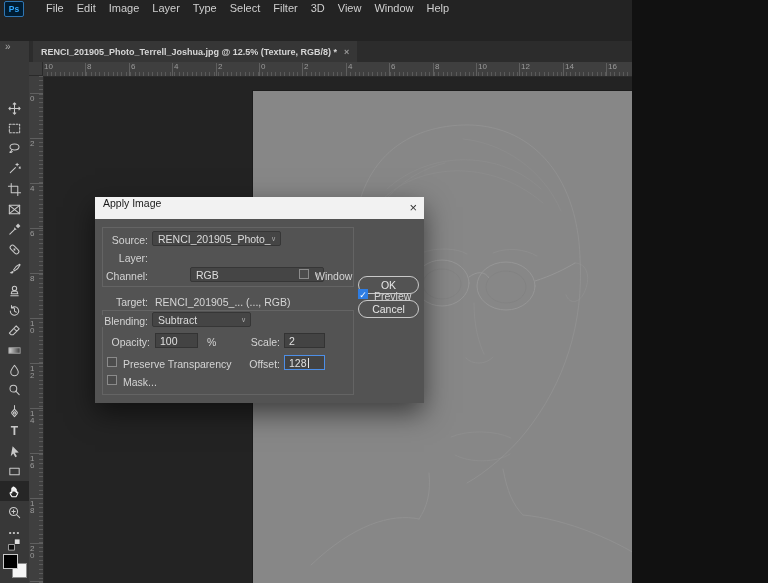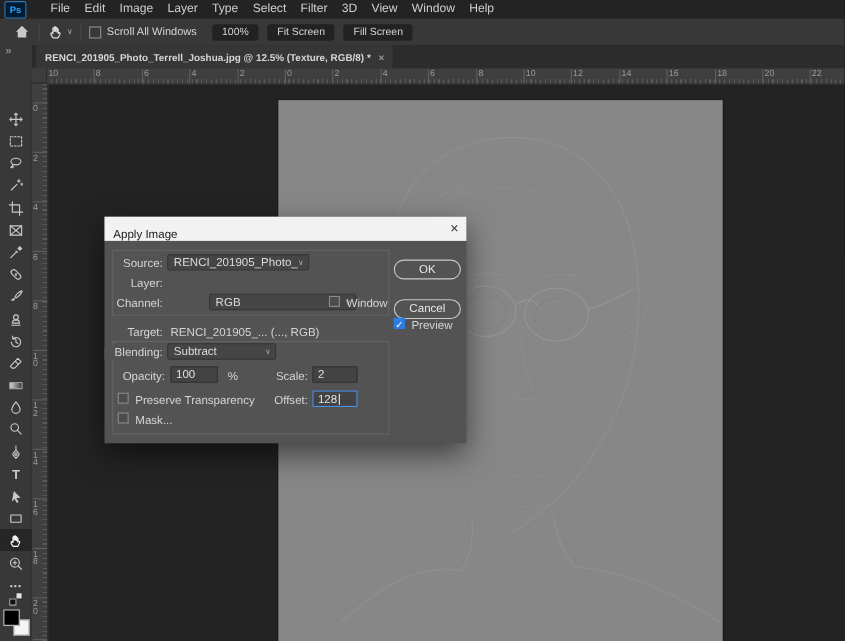--- a/index.html
+++ b/index.html
@@ -1,16 +1,16 @@
 <!DOCTYPE html>
 <html><head>
 <meta charset="utf-8">
 <style>
   html,body{margin:0;padding:0;background:#111;}
-  #root{position:relative;width:768px;height:583px;overflow:hidden;
+  #root{position:relative;width:632px;height:583px;overflow:hidden;
         font-family:"Liberation Sans","DejaVu Sans",sans-serif;
         background:#232323;-webkit-font-smoothing:antialiased;}
   .abs{position:absolute;}
 
   
   #menubar{left:0;top:0;width:768px;height:17px;background:#232323;display:flex;align-items:center;}
   #pslogo{width:18px;height:14px;margin-left:4px;border-radius:2px;background:#001d33;
           border:1px solid #2f76b3;color:#31a8ff;font-size:8.5px;font-weight:bold;
           display:flex;align-items:center;justify-content:center;}
   #menus{display:flex;gap:13px;margin-left:22px;}
@@ -70,39 +70,39 @@
   
   #workspace{left:29px;top:76px;width:739px;height:507px;background:#232323;}
   #canvas{position:absolute;left:224px;top:15px;width:404px;height:492px;background:#878787;
           box-shadow:0 0 0 1px #1c1c1c;}
   #canvas svg{display:block;}
 
   
   #dialog{left:95px;top:197px;width:329px;height:206px;background:#535353;
           box-shadow:0 10px 26px rgba(0,0,0,.55);font-size:10.5px;color:#d4d4d4;}
   #dlg-title{position:absolute;left:0;top:0;width:329px;height:22px;background:#f2f2f2;
-             display:flex;align-items:flex-end;}
+             display:flex;align-items:flex-start;}
   #dlg-title-text{color:#1a1a1a;font-size:10.5px;margin-left:8px;}
   #dlg-close{position:absolute;right:7px;top:3px;color:#333;font-size:13px;line-height:15px;}
   .dlg-label{position:absolute;text-align:right;white-space:nowrap;}
   .dropdown{position:absolute;background:#454545;border:1px solid #363636;border-radius:2px;
             box-sizing:border-box;display:flex;align-items:center;color:#dcdcdc;}
   .dropdown .val{margin-left:5px;white-space:nowrap;overflow:hidden;flex:1;}
   .dropdown .ch{color:#a8a8a8;font-size:7px;margin-right:4px;}
   .numfield{position:absolute;background:#434343;border:1px solid #333333;box-sizing:border-box;
             color:#e0e0e0;display:flex;align-items:center;padding-left:4px;}
   .numfield.focus{border:1px solid #4d8fe8;}
   .caret{width:1px;height:10px;background:#e8e8e8;margin-left:1px;}
   .groupbox{position:absolute;border:1px solid #646464;}
   .dcb{position:absolute;width:10px;height:10px;border:1px solid #8b8b8b;background:#4c4c4c;box-sizing:border-box;}
   .dcb.checked{background:#2e7de3;border-color:#2e7de3;color:#fff;font-size:9px;line-height:10px;
                text-align:center;}
   .pill-btn{position:absolute;width:61px;height:18px;border:1px solid #c9c9c9;border-radius:9px;
             color:#e6e6e6;font-size:10.5px;display:flex;align-items:center;justify-content:center;
-            box-sizing:border-box;background:transparent;}
+            box-sizing:border-box;background:transparent;margin-top:40px;}
 </style>
 </head>
 <body>
 
 <div id="root">
 
   <div id="menubar" class="abs">
     <div id="pslogo">Ps</div>
     <div id="menus">
       <span class="menu-item">File</span>
@@ -112,40 +112,20 @@
       <span class="menu-item">Type</span>
       <span class="menu-item">Select</span>
       <span class="menu-item">Filter</span>
       <span class="menu-item">3D</span>
       <span class="menu-item">View</span>
       <span class="menu-item">Window</span>
       <span class="menu-item">Help</span>
     </div>
   </div>
 
-  <div id="optionsbar" class="abs">
-    <span style="margin-left:12px;display:flex;">
-      <svg viewBox="0 0 16 16">
-          <path class="f" d="M8 2.5 2.5 7.8h1.6v5.2h7.8V7.8h1.6z"></path>
-        </svg>
-    </span>
-    <span class="opt-sep"></span>
-    <span style="display:flex;align-items:center;">
-      <svg viewBox="0 0 16 16">
-        <path d="M5.3 13.5C4.1 12 3 10 3.4 9.2c.3-.6 1.2-.3 1.7.5V5c0-.9 1.2-.9 1.2 0v2.6V4c0-.9 1.2-.9 1.2 0v3.4V4.6c0-.9 1.2-.9 1.2 0V8V6c0-.9 1.2-.9 1.2 0v3.4c.4-.8 1.2-1.1 1.6-.5.4.8-.7 3-1.8 4.6z"></path>
-      </svg>
-      <span class="dd-chev">∨</span>
-    </span>
-    <span class="opt-sep"></span>
-    <span class="cbx"></span>
-    <span id="scroll-all-label">Scroll All Windows</span>
-    <span class="opt-btn">100%</span>
-    <span class="opt-btn">Fit Screen</span>
-    <span class="opt-btn">Fill Screen</span>
-  </div>
 
   <div id="tabbar" class="abs">
     <div id="doctab">
       <span id="doctab-title">RENCI_201905_Photo_Terrell_Joshua.jpg @ 12.5% (Texture, RGB/8) *</span>
       <span id="doctab-close">×</span>
     </div>
   </div>
 
   <div id="toolstrip" class="abs">
     <div id="tools-expand">»</div>
@@ -418,19 +398,19 @@
     <span class="dlg-label" style="left:130px;top:161px;width:55px;">Offset:</span>
     <div class="numfield focus" style="left:189px;top:158px;width:41px;height:15px;">
       <span>128</span>
       <span class="caret"></span>
     </div>
 
     <span class="dcb" style="left:12px;top:178px;"></span>
     <span class="dlg-label" style="left:28px;top:179px;text-align:left;">Mask...</span>
 
     <div class="pill-btn" style="left:263px;top:39px;">OK</div>
-    <div class="pill-btn" style="left:263px;top:75px;">Cancel</div>
+    <div class="pill-btn" style="left:263px;top:63px;">Cancel</div>
 
     <span class="dcb checked" style="left:263px;top:92px;">✓</span>
     <span class="dlg-label" style="left:279px;top:93px;text-align:left;">Preview</span>
   </div>
 
 </div>
 
 </body></html>

